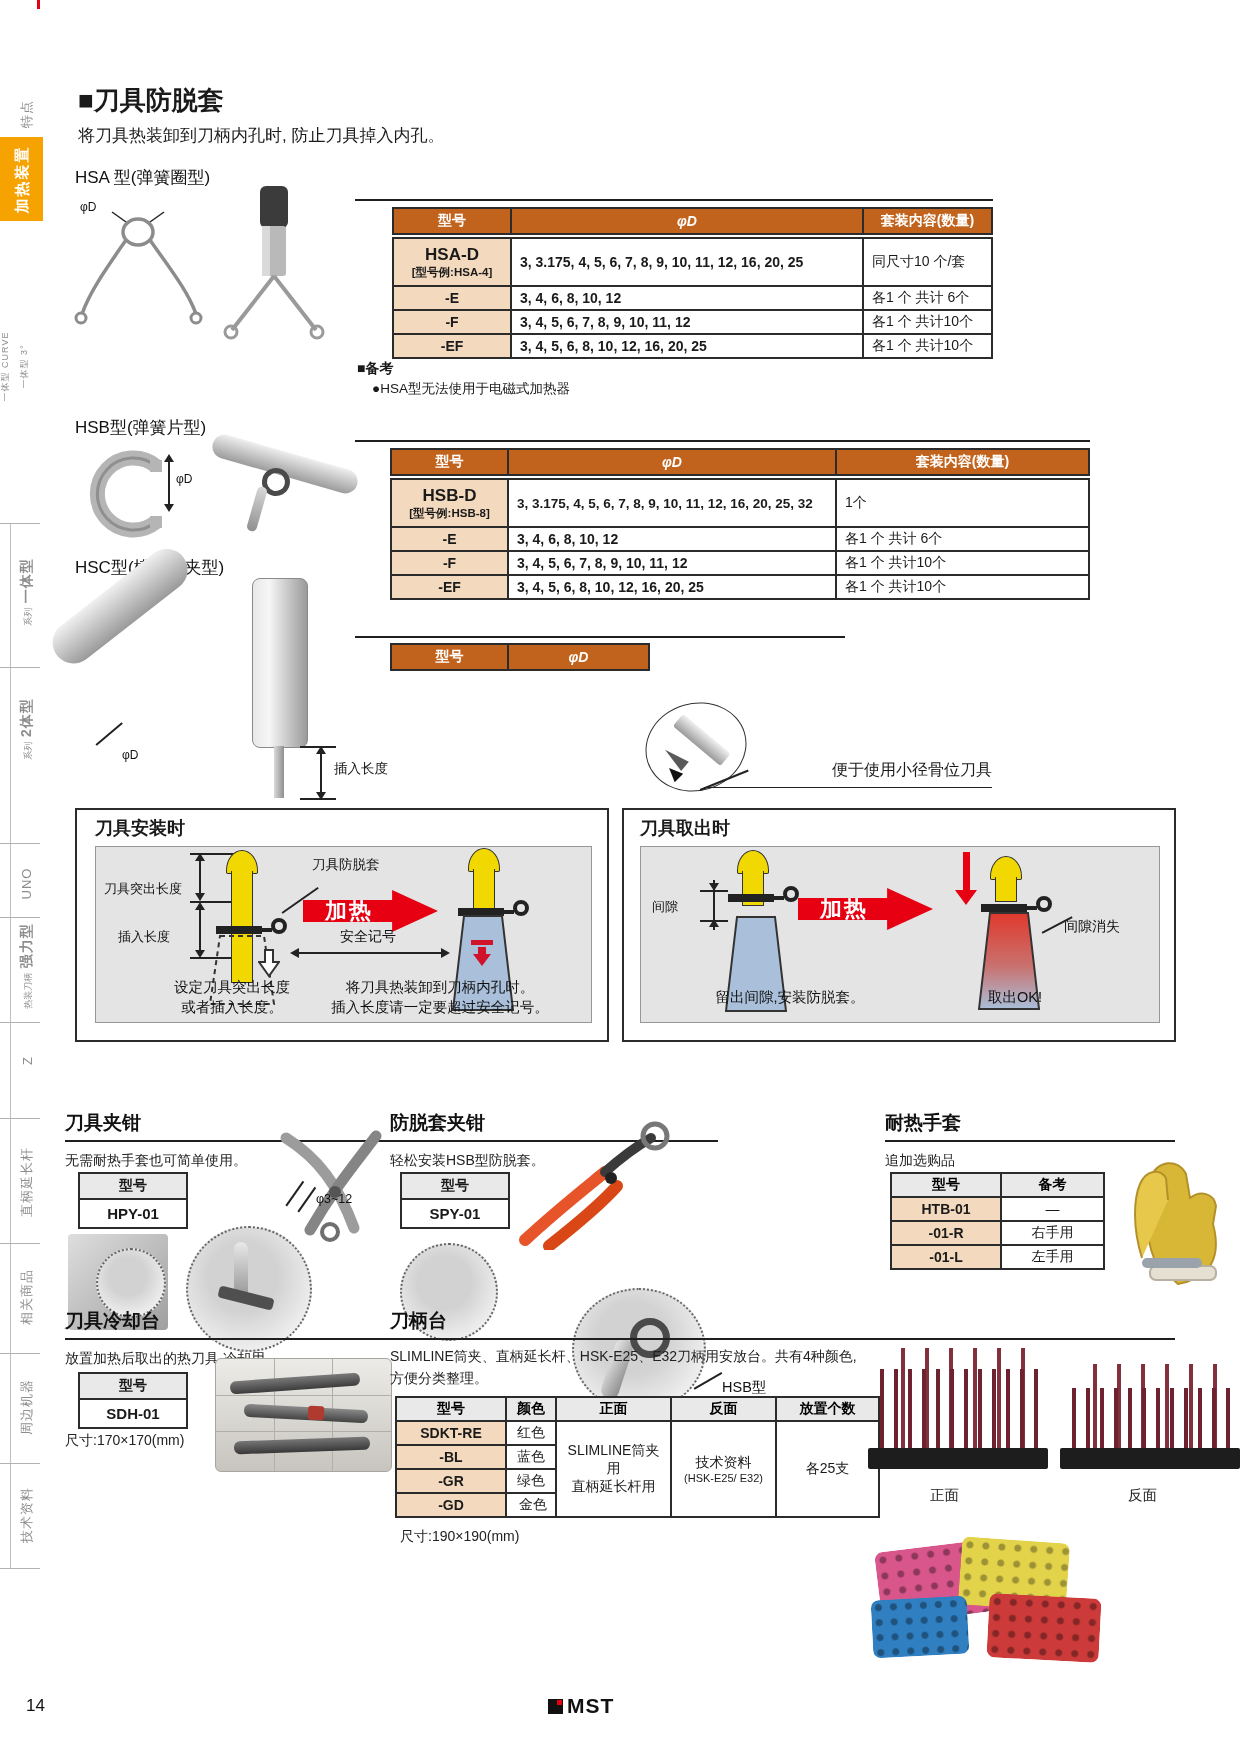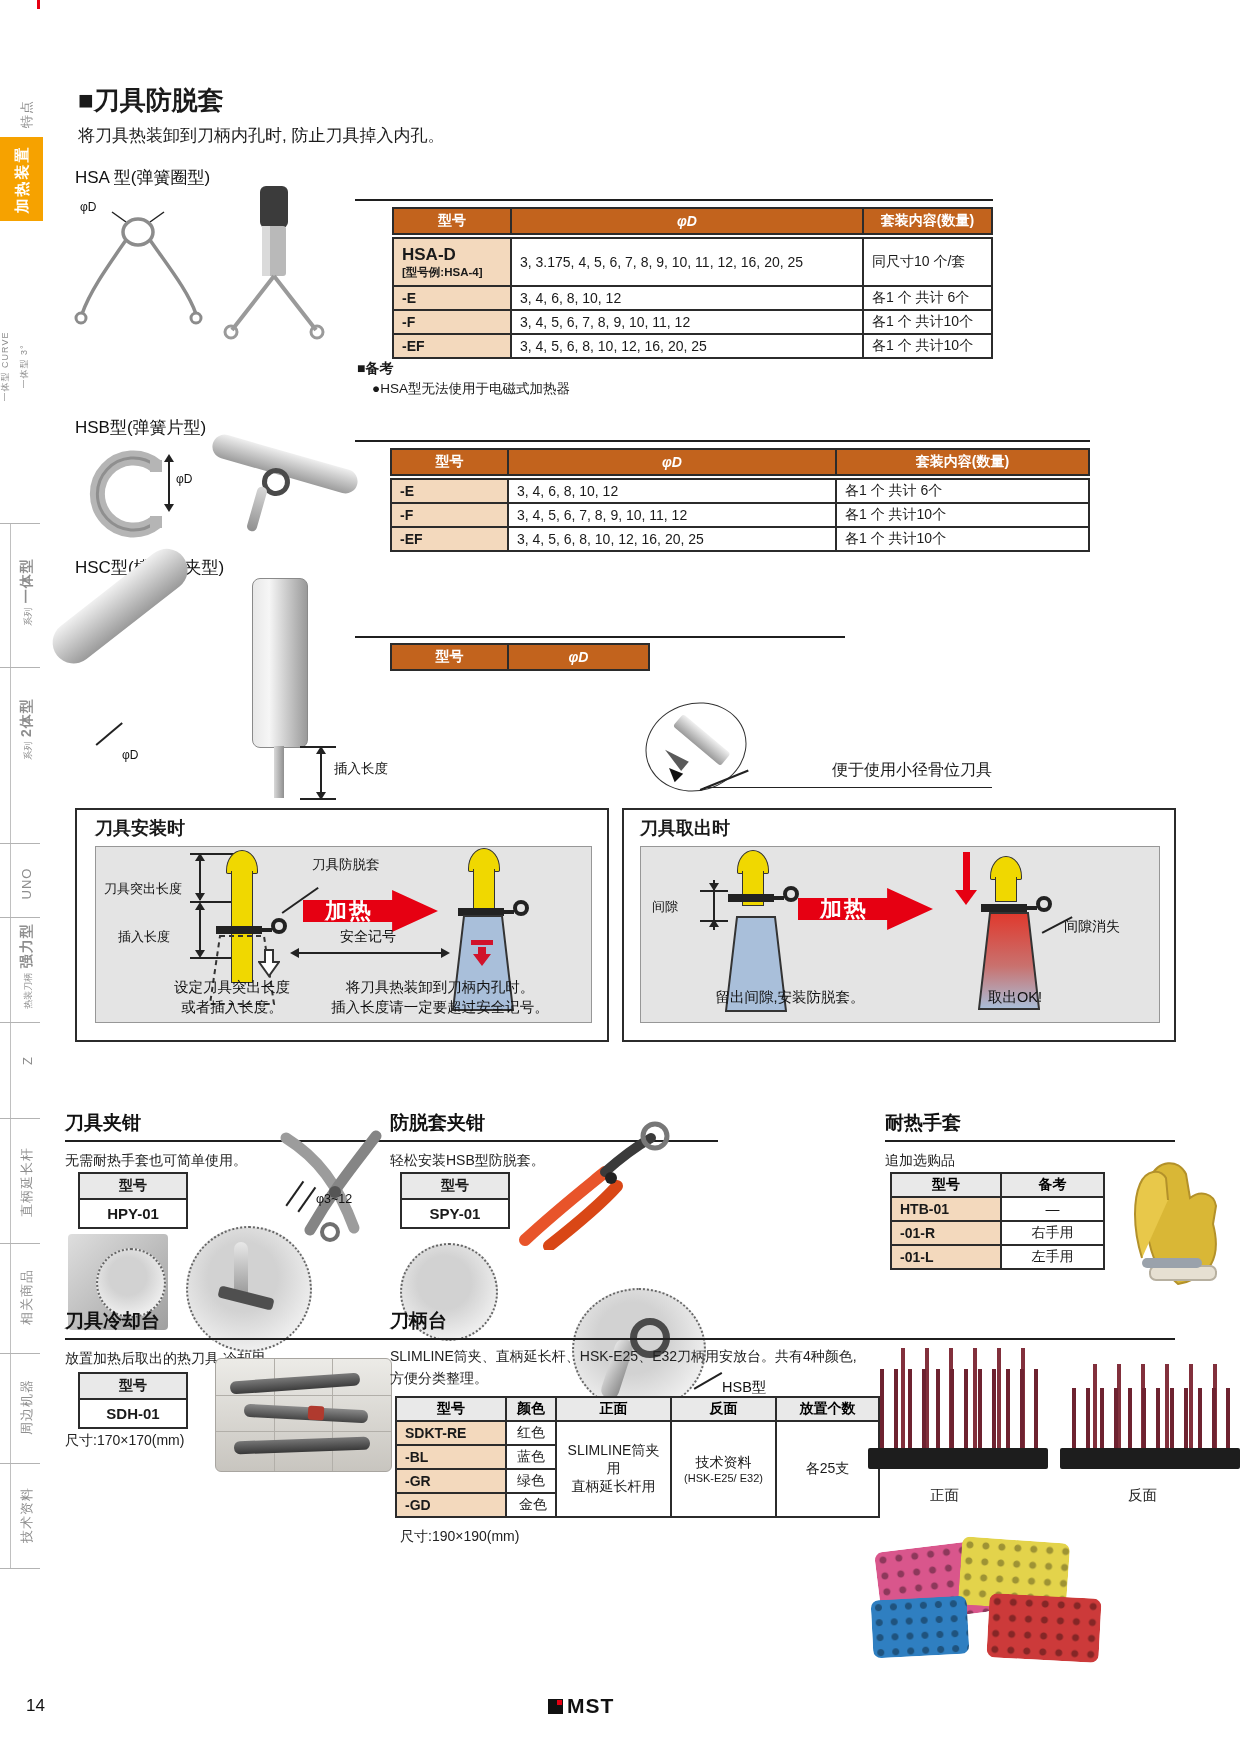--- a/index.html
+++ b/index.html
@@ -16,23 +16,23 @@
   .side-tick{position:absolute;left:0;width:40px;height:1px;background:#b3b3b3;}
   .side-rail{position:absolute;left:10px;width:1px;background:#c0c0c0;}
   .tab-active{position:absolute;left:0;background:#f6a200;display:flex;align-items:center;justify-content:center;}
   .tab-active .rot{transform:rotate(-90deg);white-space:nowrap;color:#fff;font-weight:bold;font-size:15px;letter-spacing:2px;}
 
   
   table.cat{position:absolute;border-collapse:collapse;table-layout:fixed;background:#fff;}
   table.cat th,table.cat td{border:2px solid #2b2b2b;padding:0 8px;overflow:hidden;white-space:nowrap;font-size:14px;}
   .ohead th{background:#c2631d;color:#fff;font-size:15px;height:24px;border:2px solid #2b2b2b;}
   .ohead th + th{border-left:2px solid #fff;}
-  td.model{background:#f3d9bd;font-weight:bold;}
+  td.model{background:#f3d9bd;font-weight:bold;text-align:center;}
   td.model .ex{font-size:11.5px;}
-  td.dval{font-weight:normal;font-size:14px;padding-left:12px;margin-top:28px;}
+  td.dval{font-weight:bold;font-size:14px;padding-left:12px;margin-top:28px;}
   td.sval{font-size:14px;padding-left:10px;}
   .ghead th{background:#e9e9e9;color:#000;height:22px;font-size:14px;}
   table.mini{position:absolute;border-collapse:collapse;table-layout:fixed;background:#fff;}
   table.mini th{border:2px solid #2b2b2b;background:#e9e9e9;font-size:14px;height:22px;}
   table.mini td{border:2px solid #2b2b2b;font-weight:bold;text-align:center;font-size:15px;height:25px;}
 
   .sec-label{position:absolute;font-size:17px;color:#111;}
   .sec-title{position:absolute;font-size:19px;font-weight:bold;color:#111;}
   .desc{position:absolute;font-size:14px;color:#222;}
   .small-label{position:absolute;font-size:13px;color:#111;}
@@ -251,20 +251,28 @@
     </tr>
   </tbody>
     </table>
   <table class="cat" style="left:390px;top:478px;width:700px;">
     <colgroup>
         <col style="width:117px">
         <col style="width:328px">
         <col>
       </colgroup>
     <tbody>
+        <tr style="height:48px;">
+      <td class="model">
+            <div style="font-size:17px;">HSB-D</div>
+            <div class="ex">[型号例:HSB-8]</div>
+          </td>
+      <td class="dval" style="font-size:13.5px;">3, 3.175, 4, 5, 6, 7, 8, 9, 10, 11, 12, 16, 20, 25, 32</td>
+      <td class="sval">1个</td>
+    </tr>
     <tr style="height:24px;">
       <td class="model">-E</td>
       <td class="dval">3, 4, 6, 8, 10, 12</td>
       <td class="sval">各1 个 共计 6个</td>
     </tr>
     <tr style="height:24px;">
       <td class="model">-F</td>
       <td class="dval">3, 4, 5, 6, 7, 8, 9, 10, 11, 12</td>
       <td class="sval">各1 个 共计10个</td>
     </tr>

